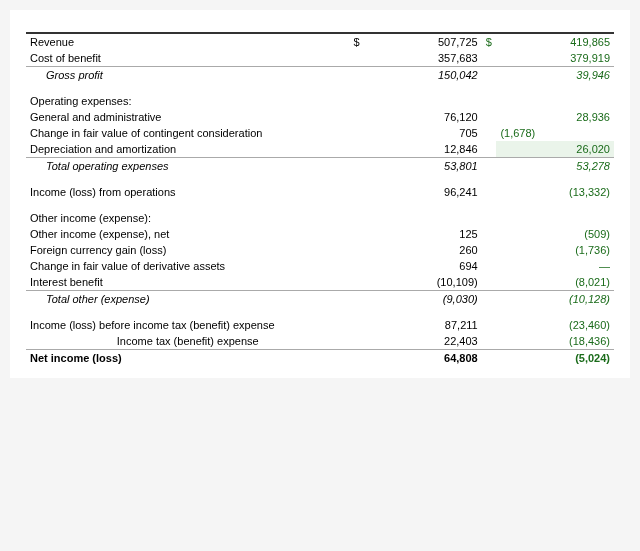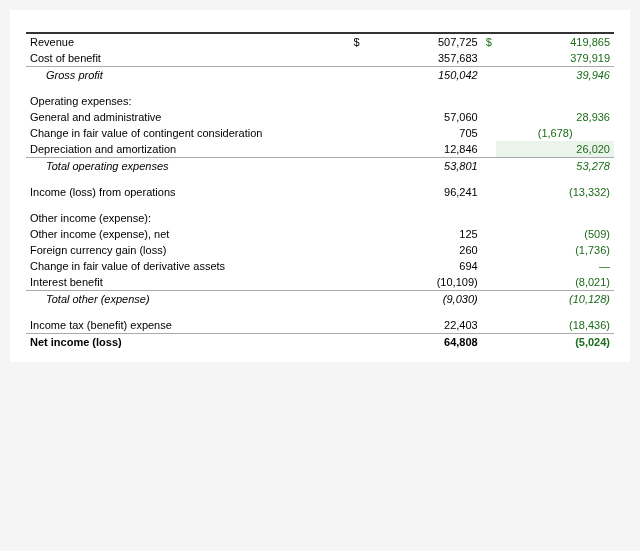--- a/index.html
+++ b/index.html
@@ -90,30 +90,30 @@
         <tr>
           <td style="text-align: left; width: 55%;">Operating expenses:</td>
           <td style="width: 12px; text-align: left; padding-right: 0px;"></td>
           <td style="text-align: right; width: 20%;"></td>
           <td style="width: 12px; text-align: left; padding-right: 0px; color: rgb(26, 107, 26);"></td>
           <td style="text-align: right; width: 20%; color: rgb(26, 107, 26);"></td>
         </tr>
         <tr>
           <td style="text-align: left; width: 55%;">General and administrative</td>
           <td style="width: 12px; text-align: left; padding-right: 0px;"></td>
-          <td style="text-align: right; width: 20%;">57,060</td>
+          <td style="text-align: right; width: 20%;">76,120</td>
           <td style="width: 12px; text-align: left; padding-right: 0px; color: rgb(26, 107, 26);"></td>
           <td style="text-align: right; width: 20%; color: rgb(26, 107, 26);">28,936</td>
         </tr>
         <tr>
           <td style="text-align: left; width: 55%; margin-left: 10px;">Change in fair value of contingent consideration</td>
           <td style="width: 12px; text-align: left; padding-right: 0px;"></td>
           <td style="text-align: right; width: 20%;">705</td>
           <td style="width: 12px; text-align: left; padding-right: 0px; color: rgb(26, 107, 26);"></td>
-          <td style="text-align: center; width: 20%; color: rgb(26, 107, 26);">(1,678)</td>
+          <td style="text-align: left; width: 20%; color: rgb(26, 107, 26);">(1,678)</td>
         </tr>
         <tr>
           <td style="text-align: left; width: 55%;">Depreciation and amortization</td>
           <td style="width: 12px; text-align: left; padding-right: 0px;"></td>
           <td style="text-align: right; width: 20%;">12,846</td>
           <td style="width: 12px; text-align: left; padding-right: 0px; color: rgb(26, 107, 26);"></td>
           <td style="text-align: right; width: 20%; color: rgb(26, 107, 26); background: rgb(234, 244, 234);">26,020</td>
         </tr>
         <tr class="border-top subtotal">
           <td style="text-align: left; width: 55%; padding-left: 20px; font-style: italic;">Total operating expenses</td>
@@ -174,21 +174,28 @@
           <td style="text-align: left; width: 55%; padding-left: 20px; font-style: italic;">Total other (expense)</td>
           <td style="width: 12px; text-align: left; padding-right: 0px;"></td>
           <td style="text-align: right; width: 20%; font-style: italic;">(9,030)</td>
           <td style="width: 12px; text-align: left; padding-right: 0px; color: rgb(26, 107, 26);"></td>
           <td style="text-align: right; width: 20%; color: rgb(26, 107, 26); font-style: italic;">(10,128)</td>
         </tr>
         <tr>
           <td colspan="5" style="height:10px;"></td>
         </tr>
         <tr>
-          <td style="text-align: left; width: 55%; margin-left: 12px;">Income tax (benefit) expense</td>
+          <td style="text-align: left; width: 55%;">Income (loss) before income tax (benefit) expense</td>
+          <td style="width: 12px; text-align: left; padding-right: 0px;"></td>
+          <td style="text-align: right; width: 20%;">87,211</td>
+          <td style="width: 12px; text-align: left; padding-right: 0px; color: rgb(26, 107, 26);"></td>
+          <td style="text-align: right; width: 20%; color: rgb(26, 107, 26);">(23,460)</td>
+        </tr>
+        <tr>
+          <td style="text-align: center; width: 55%; margin-left: 12px;">Income tax (benefit) expense</td>
           <td style="width: 12px; text-align: left; padding-right: 0px;"></td>
           <td style="text-align: right; width: 20%;">22,403</td>
           <td style="width: 12px; text-align: left; padding-right: 0px; color: rgb(26, 107, 26);"></td>
           <td style="text-align: right; width: 20%; color: rgb(26, 107, 26);">(18,436)</td>
         </tr>
         <tr class="border-top">
           <td style="text-align: left; width: 55%; font-weight: bold;">Net income (loss)</td>
           <td style="width: 12px; text-align: left; padding-right: 0px; font-weight: bold;"></td>
           <td style="text-align: right; width: 20%; font-weight: bold;">64,808</td>
           <td style="width: 12px; text-align: left; padding-right: 0px; color: rgb(26, 107, 26); font-weight: bold;"></td>

